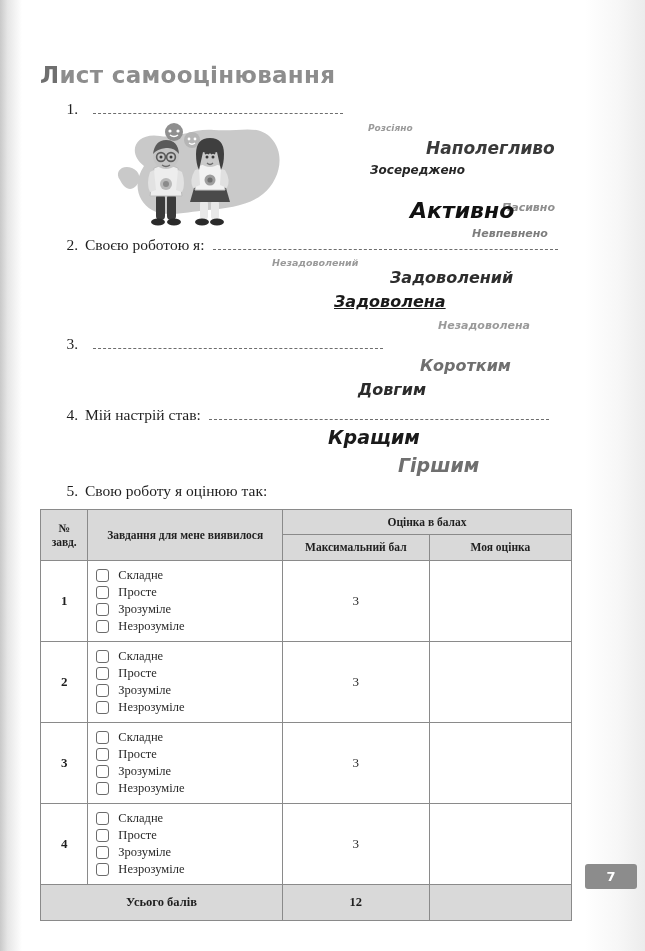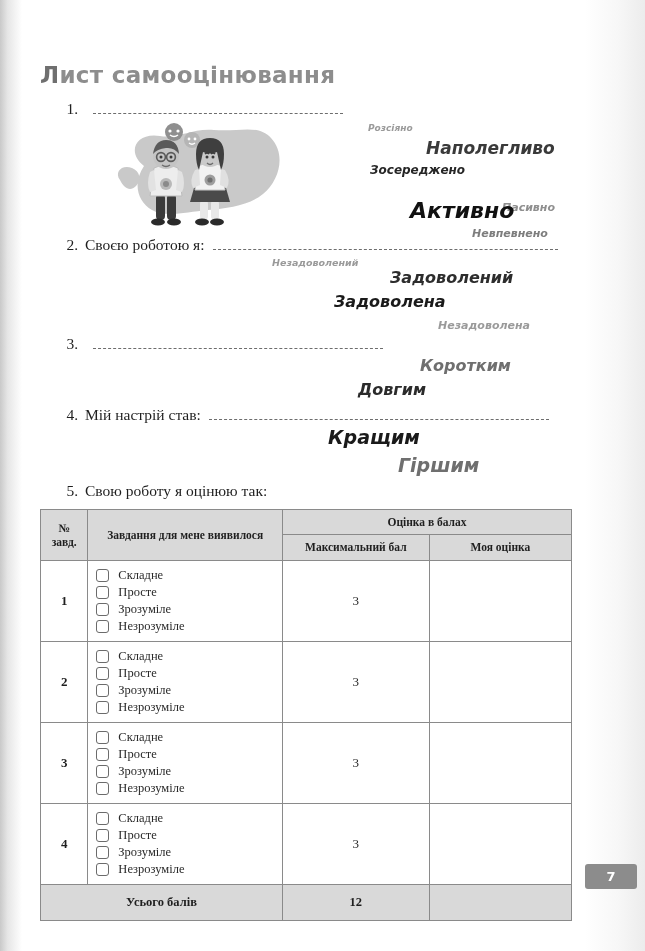--- a/index.html
+++ b/index.html
@@ -225,21 +225,21 @@
 
   <div class="q" style="left:56px; top:236px;">
     <span class="num">2.</span>
     <span class="txt">Своєю роботою я:</span>
     <span class="rule" style="width:345px;"></span>
   </div>
 
   <div class="cloud" style="left:250px; top:258px; width:320px; height:78px;">
     <span style="left:22px;  top:0px;  font-size:9.5px; color:#9a9a9a;">Незадоволений</span>
     <span style="left:140px; top:12px; font-size:16px;  color:#2d2d2d;">Задоволений</span>
-    <span style="left:84px;  top:36px; font-size:16px;  color:#1a1a1a;">Задоволена</span>
+    <span style="left:84px;  top:36px; font-size:16px;  color:#1a1a1a;text-decoration:underline;">Задоволена</span>
     <span style="left:188px; top:62px; font-size:11px;  color:#9a9a9a;">Незадоволена</span>
   </div>
 
   <div class="q" style="left:56px; top:335px;">
     <span class="num">3.</span>
     <span class="rule" style="width:290px;"></span>
   </div>
 
   <div class="cloud" style="left:300px; top:358px; width:250px; height:50px;">
     <span style="left:120px; top:0px;  font-size:16px; color:#6f6f6f;">Коротким</span>

